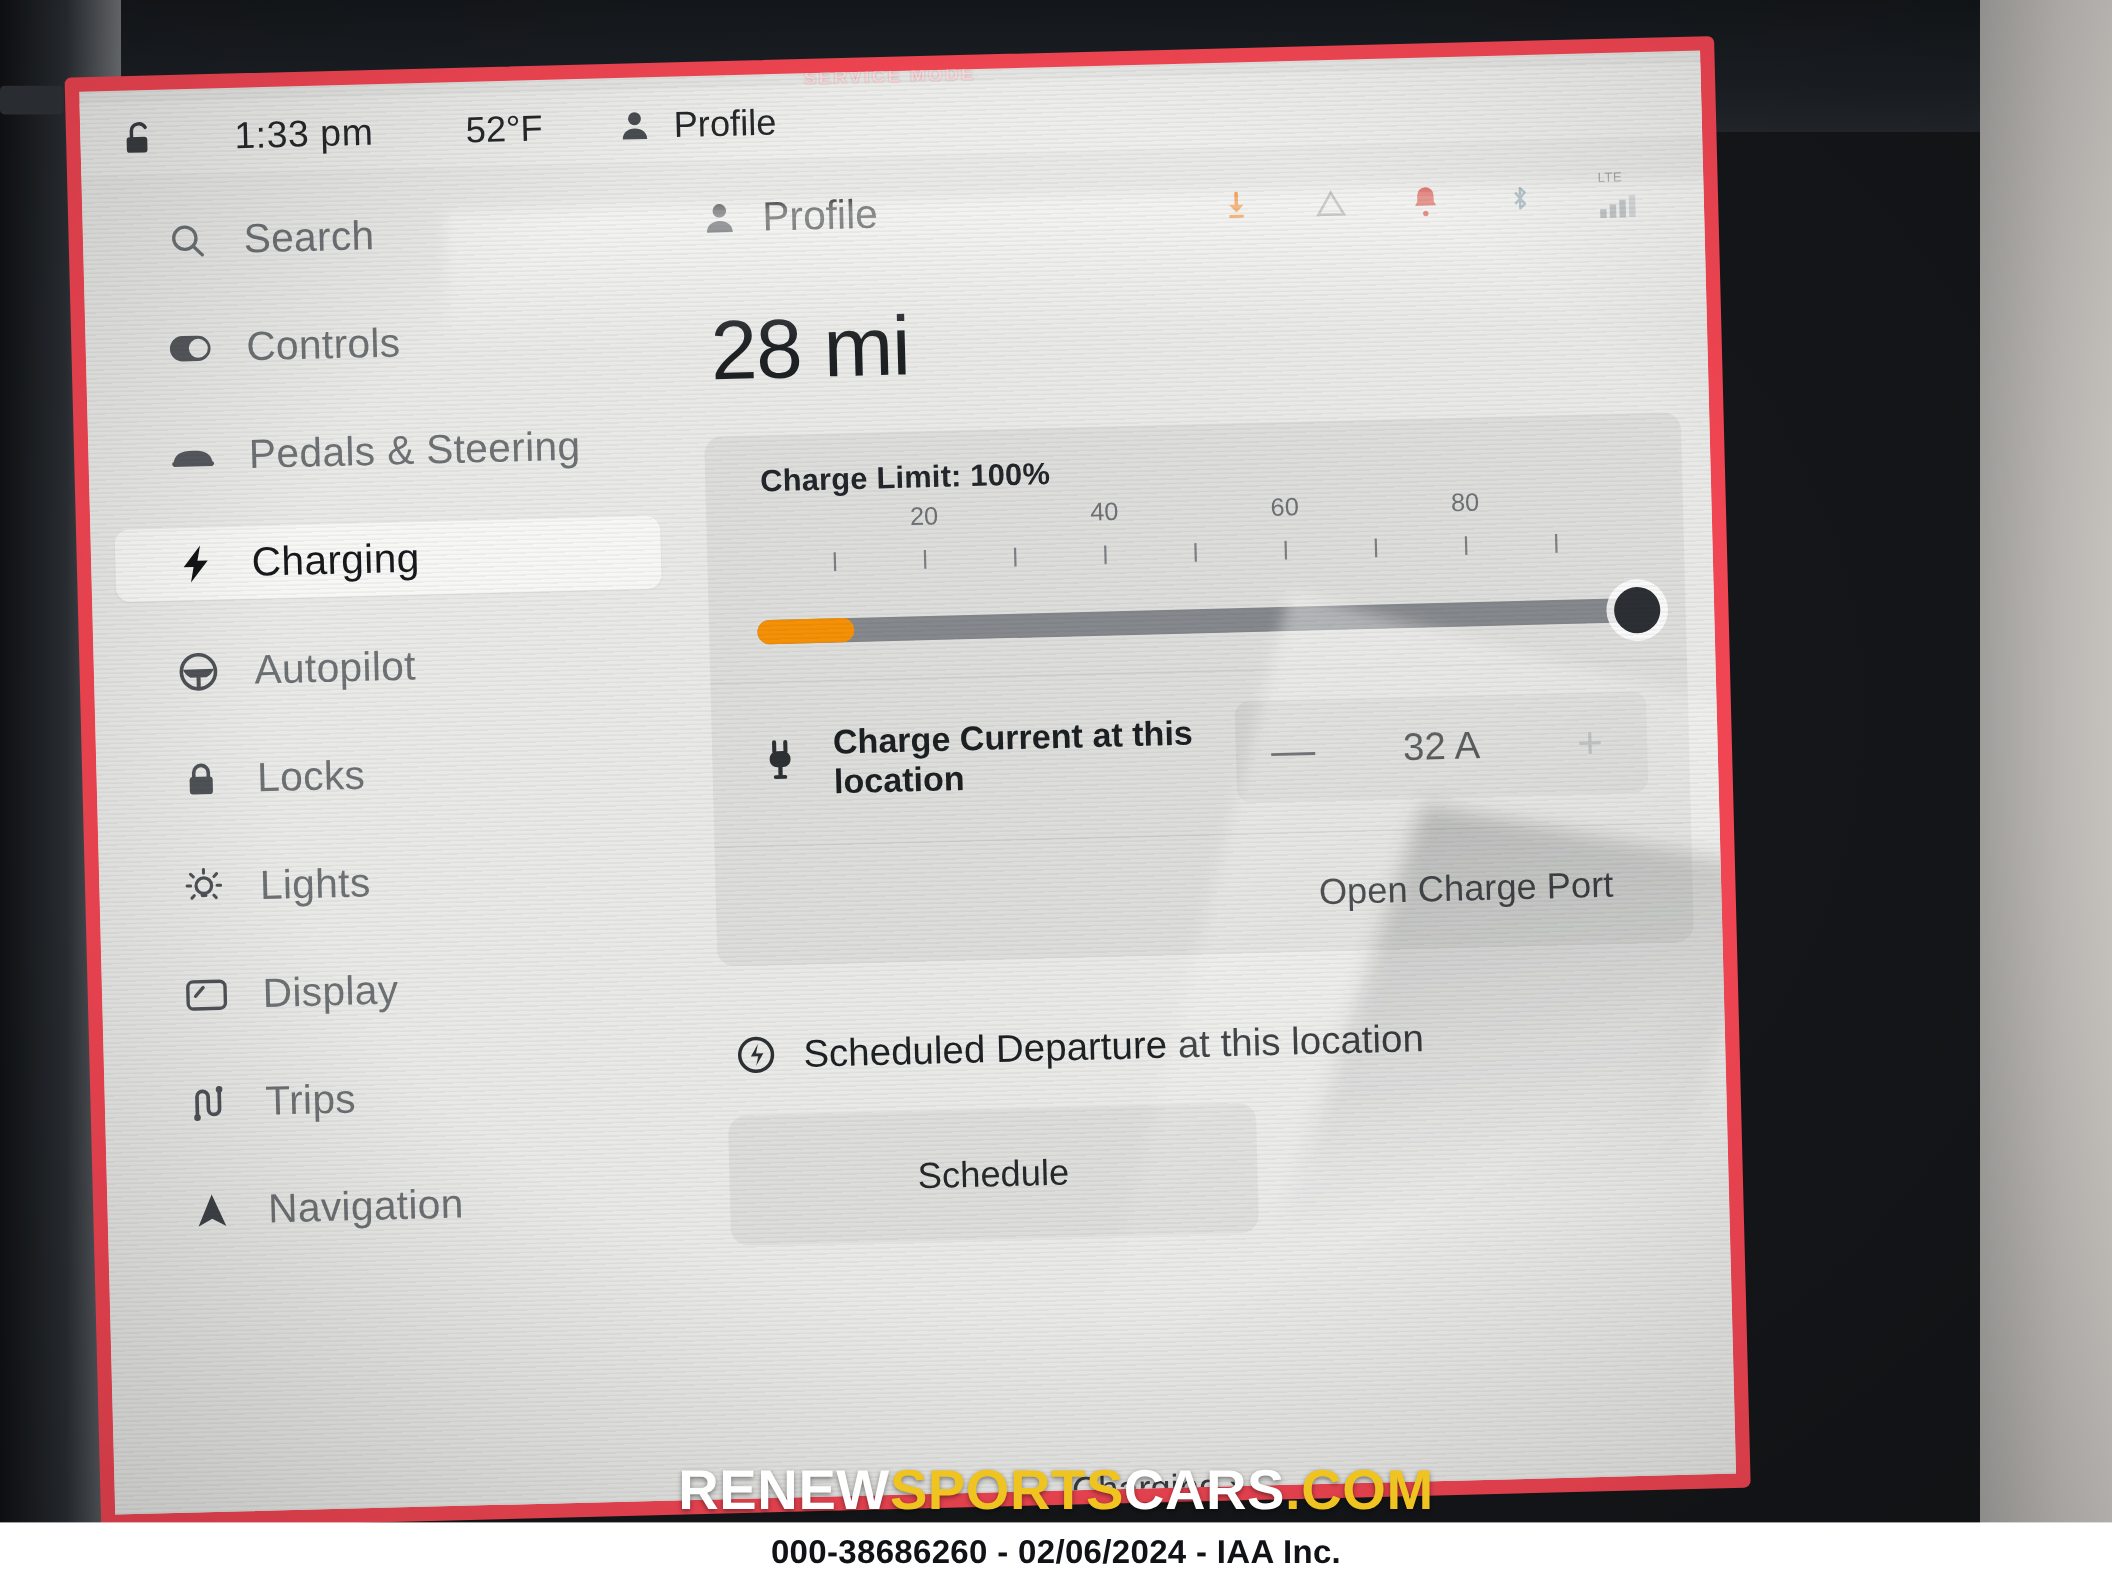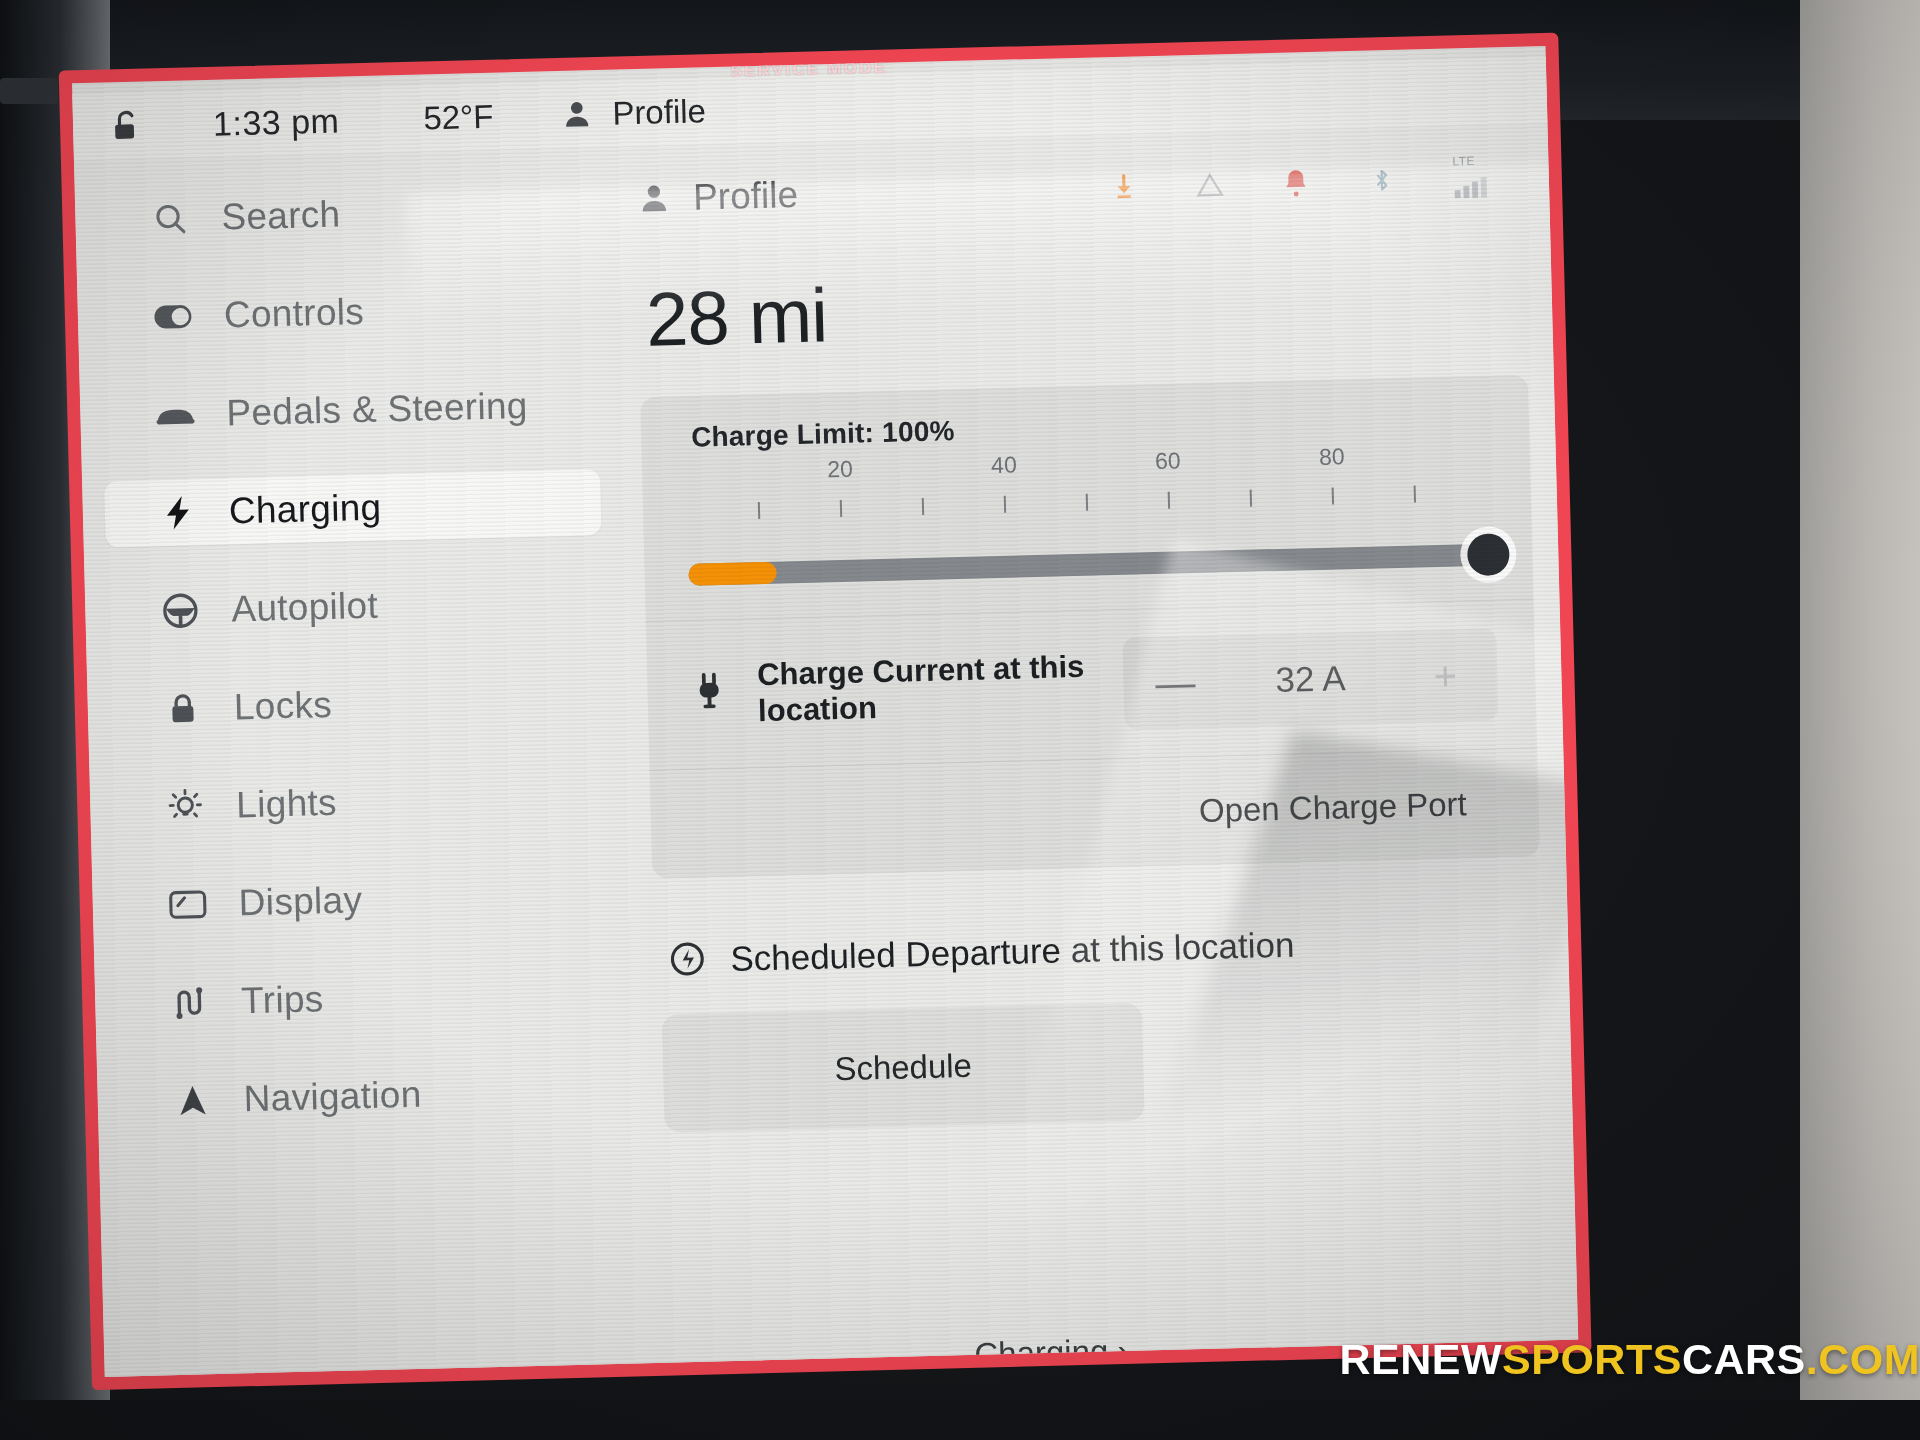--- a/index.html
+++ b/index.html
@@ -254,22 +254,22 @@
   }
   .scanlines {
     position: absolute; inset: 0; pointer-events: none; opacity: .16;
     background: repeating-linear-gradient(0deg,
       rgba(0,0,0,.28) 0px, rgba(0,0,0,.28) 1px, rgba(255,255,255,0) 2px, rgba(255,255,255,0) 4px);
   }
 
   
   .watermark {
     position: absolute; left: 0; bottom: 56px; width: 1920px;
-    text-align: right;
-    font-size: 43px; font-weight: 700; letter-spacing: .5px;
+    text-align: center;
+    font-size: 51px; font-weight: 700; letter-spacing: .5px;
     pointer-events: none; white-space: nowrap;
   }
   .wm-renew { color: #ffffff; text-shadow: 0 2px 5px rgba(0,0,0,.45); }
   .wm-sports { color: #f0c420; text-shadow: 0 2px 5px rgba(0,0,0,.45); }
   .wm-cars { color: #ffffff; text-shadow: 0 2px 5px rgba(0,0,0,.45); }
   .wm-com { color: #f0c420; text-shadow: 0 2px 5px rgba(0,0,0,.45); }
 
   .lotbar {
     position: absolute; left: 0; bottom: 0; width: 1920px; height: 56px;
     background: #ffffff;
@@ -559,14 +559,17 @@
       <div class="scanlines"></div>
     </div>
   </div>
 
   <div class="vignette"></div>
 
   <div class="watermark">
     <span class="wm-renew">RENEW</span><span class="wm-sports">SPORTS</span><span class="wm-cars">CARS</span><span class="wm-com">.COM</span>
   </div>
 
+  <div class="lotbar">
+    <span>000-38686260 - 02/06/2024 - IAA Inc.</span>
+  </div>
 
 </div>
 
 </body></html>

